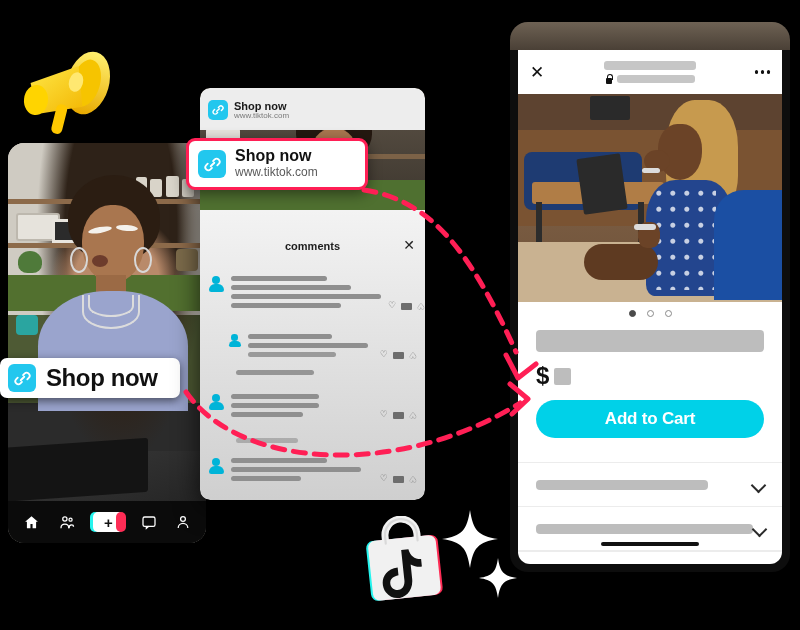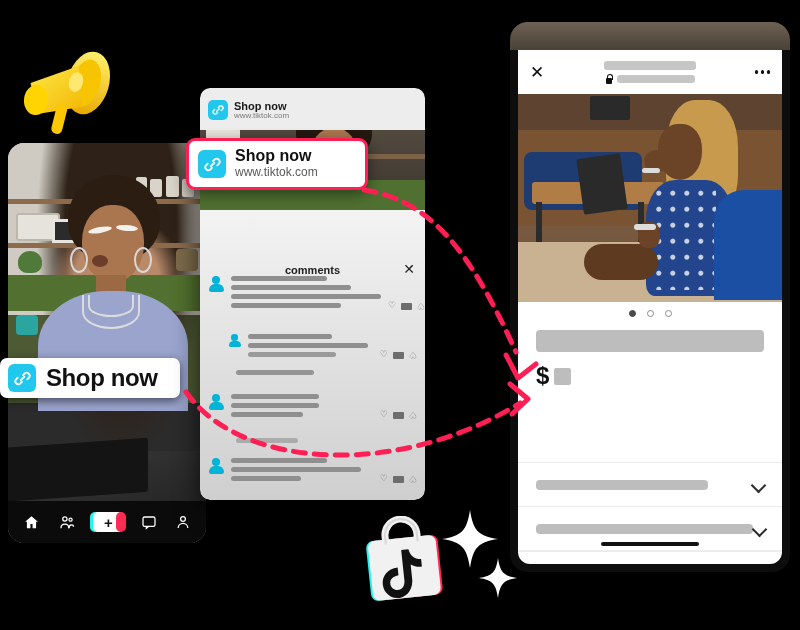--- a/index.html
+++ b/index.html
@@ -98,21 +98,21 @@
     background:linear-gradient(#f3f3f3,#cfcfcf); border-radius:0 0 10px 10px; }
   
   #mid-shop { position:absolute; left:8px; top:12px; display:flex; align-items:center; gap:6px; z-index:3; }
   #mid-shop .mi { width:20px; height:20px; border-radius:5px; background:#22C7EE;
     display:flex; align-items:center; justify-content:center; }
   #mid-shop .ml1 { font-size:11px; font-weight:700; color:#1a1a1a; line-height:1.1; }
   #mid-shop .ml2 { font-size:8px; color:#7a7a7a; line-height:1.1; }
   #mid-shop-bg { position:absolute; left:0; top:0; right:0; height:42px; background:#ededed;
     border-radius:10px 10px 0 0; z-index:2; }
 
-  #comments-head { position:absolute; left:0; right:0; top:52px; height:22px; z-index:3; }
+  #comments-head { position:absolute; left:0; right:0; top:28px; height:22px; z-index:3; }
   #comments-title { position:absolute; left:0; right:0; text-align:center; font-size:11px;
     font-weight:700; color:#1d1d1d; top:2px; }
   #comments-close { position:absolute; right:10px; top:0px; font-size:14px; color:#222;
     line-height:1; font-weight:400; }
 
   .cmt { position:absolute; left:8px; right:8px; display:flex; gap:7px; }
   .cmt .av { flex:0 0 auto; width:16px; height:16px; position:relative; }
   .cmt .av i { position:absolute; background:#00B4D8; display:block; }
   .cmt .av i.h { width:8px; height:8px; border-radius:50%; left:4px; top:0; }
   .cmt .av i.b { width:15px; height:8px; border-radius:8px 8px 3px 3px; left:0.5px; top:8px; }
@@ -446,20 +446,23 @@
       <i></i>
       <i></i>
     </div>
 
     <div id="rp-sheet">
       <div id="rp-title"></div>
       <div id="rp-price">
         <span class="dollar">$</span>
         <span class="pbox"></span>
       </div>
+      <div id="add-to-cart">
+        <span>Add to Cart</span>
+      </div>
       <div class="acc" id="acc1">
         <span class="abar" style="width:172px"></span>
         <span class="chev"></span>
       </div>
       <div class="acc" id="acc2">
         <span class="abar" style="width:228px"></span>
         <span class="chev"></span>
       </div>
       <div id="acc-bottom"></div>
       <div id="home-ind"></div>

